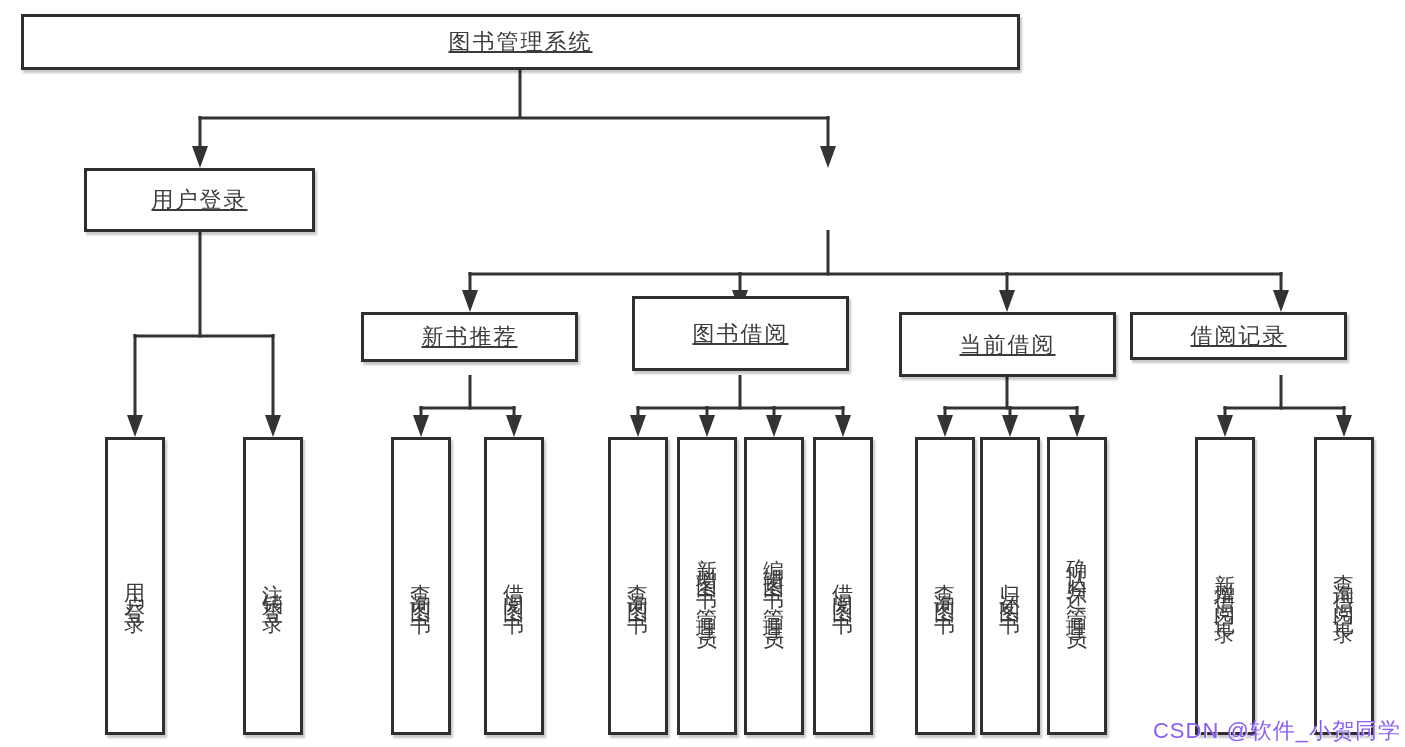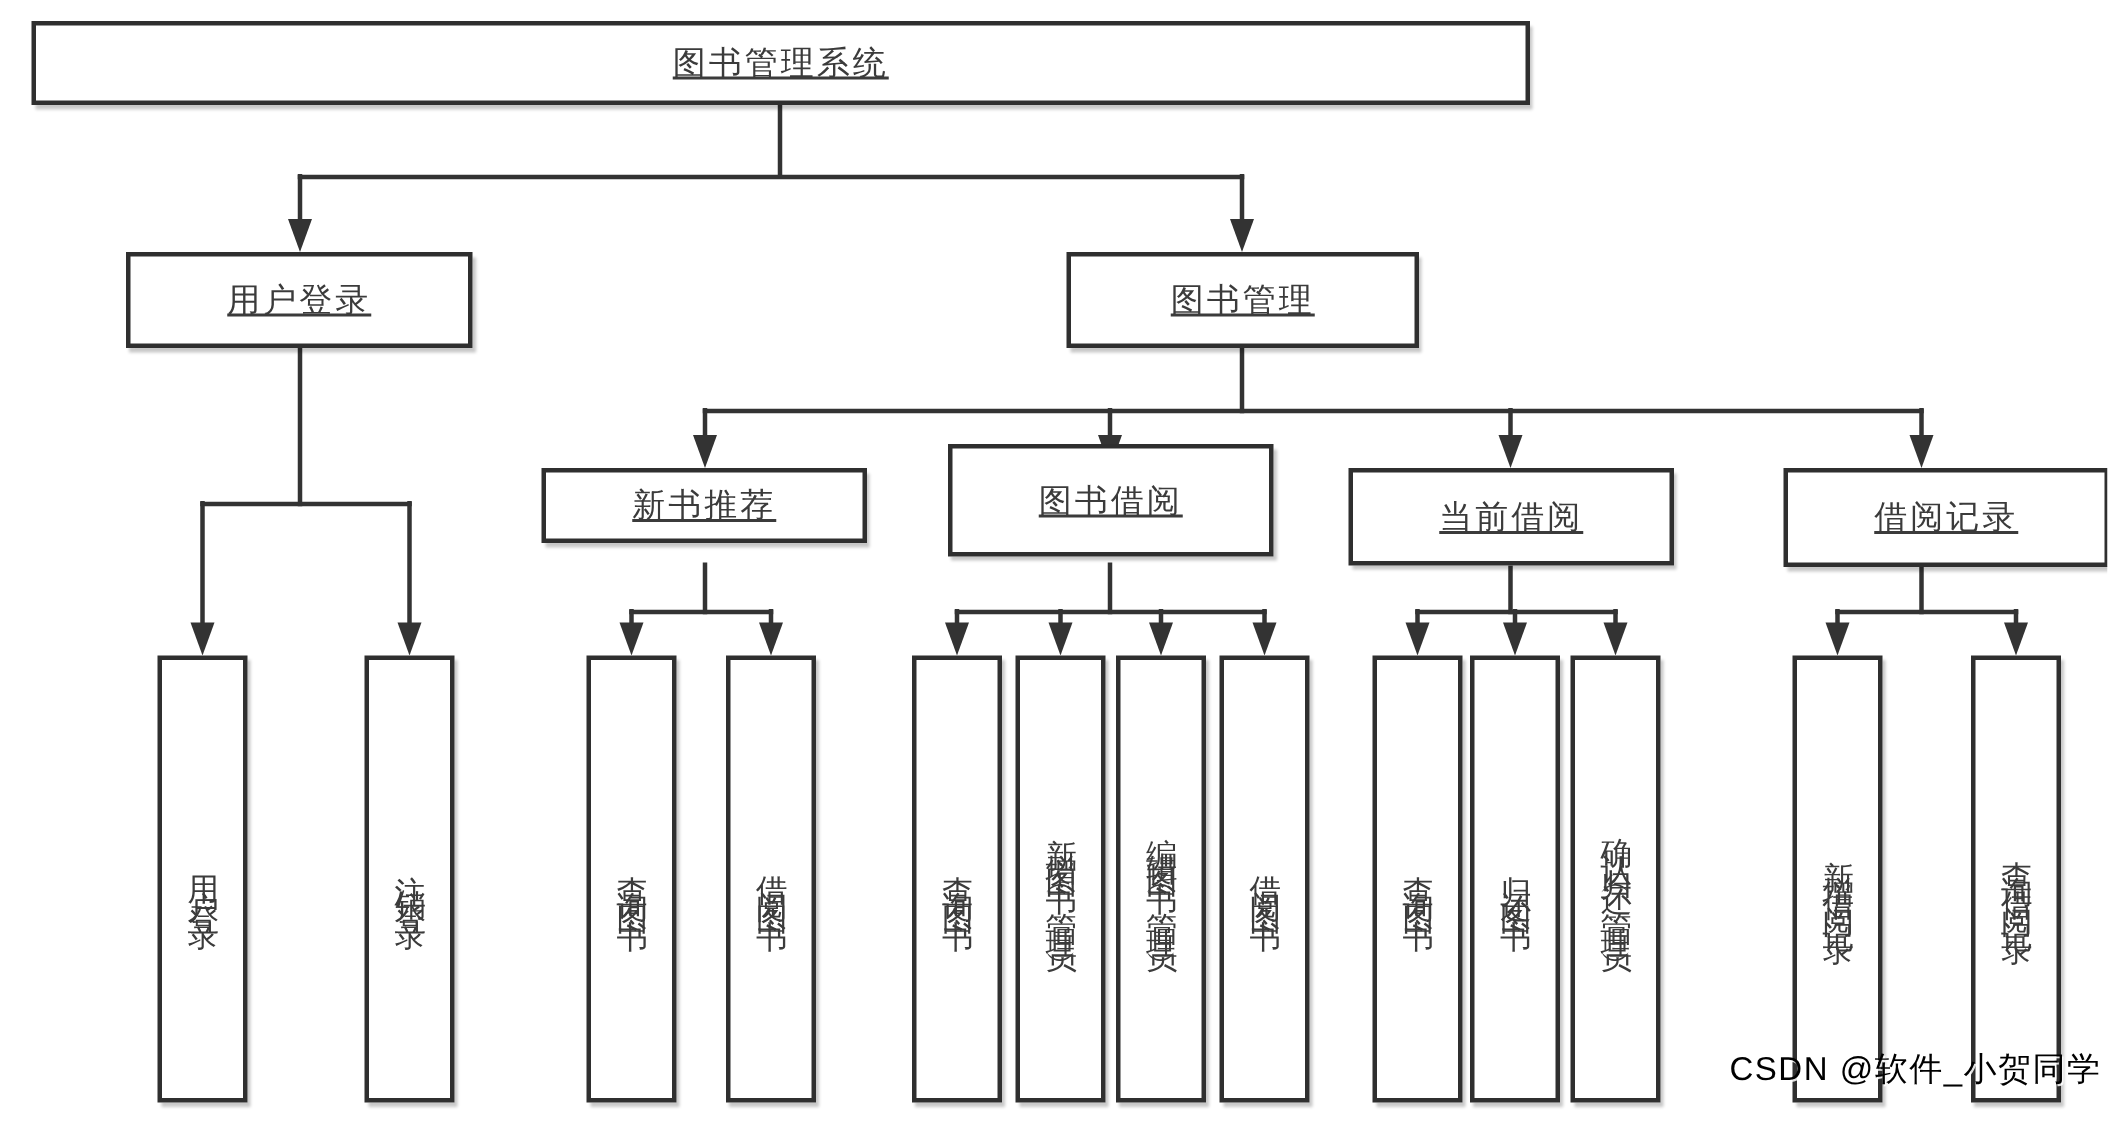--- a/index.html
+++ b/index.html
@@ -46,23 +46,23 @@
     letter-spacing: 10px;
     line-height: 1;
     overflow: hidden;
   }
   .vnode .lbl {
     padding-top: 2px;
   }
   .watermark {
     position: absolute;
     right: 4px;
-    bottom: 19px;
+    bottom: 1px;
     font-size: 22px;
-    color: #000000;
+    color: #8b5cf6;
     letter-spacing: 1px;
     text-shadow: 1px 1px 0 rgba(255,255,255,0.85);
     white-space: nowrap;
     text-align: center;
   }
   svg line, svg polyline {
     stroke: #333333;
     stroke-width: 3;
     fill: none;
   }
@@ -152,34 +152,31 @@
     </g>
   </svg>
 
   <div class="node hnode" style="left:21px; top:14px; width:999px; height:56px;">
     <span class="lbl">图书管理系统</span>
   </div>
 
   <div class="node hnode" style="left:84px; top:168px; width:231px; height:64px;">
     <span class="lbl">用户登录</span>
   </div>
-  <div class="node hnode" style="left:711px; top:168px; width:235px; height:64px;">
-    <span class="lbl">图书管理</span>
-  </div>
 
   <div class="node hnode" style="left:361px; top:312px; width:217px; height:50px;">
     <span class="lbl">新书推荐</span>
   </div>
   <div class="node hnode" style="left:632px; top:296px; width:217px; height:75px;">
     <span class="lbl">图书借阅</span>
   </div>
   <div class="node hnode" style="left:899px; top:312px; width:217px; height:65px;">
     <span class="lbl">当前借阅</span>
   </div>
-  <div class="node hnode" style="left:1189px; top:312px; width:217px; height:66px;">
+  <div class="node hnode" style="left:1130px; top:312px; width:217px; height:48px;">
     <span class="lbl">借阅记录</span>
   </div>
 
   <div class="node vnode" style="left:105px; top:437px; width:60px; height:298px;">
     <span class="lbl">用户登录</span>
   </div>
   <div class="node vnode" style="left:243px; top:437px; width:60px; height:298px;">
     <span class="lbl">注销登录</span>
   </div>
 

